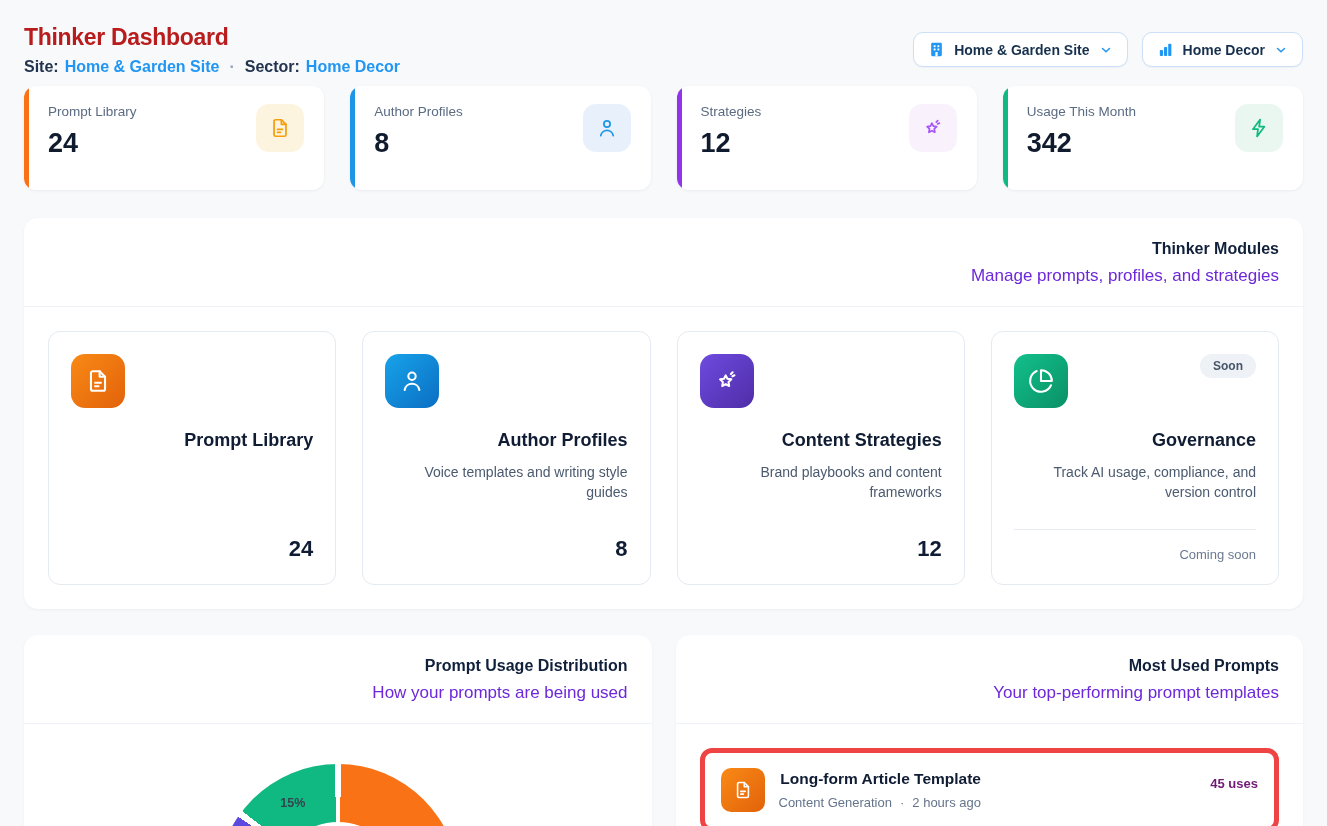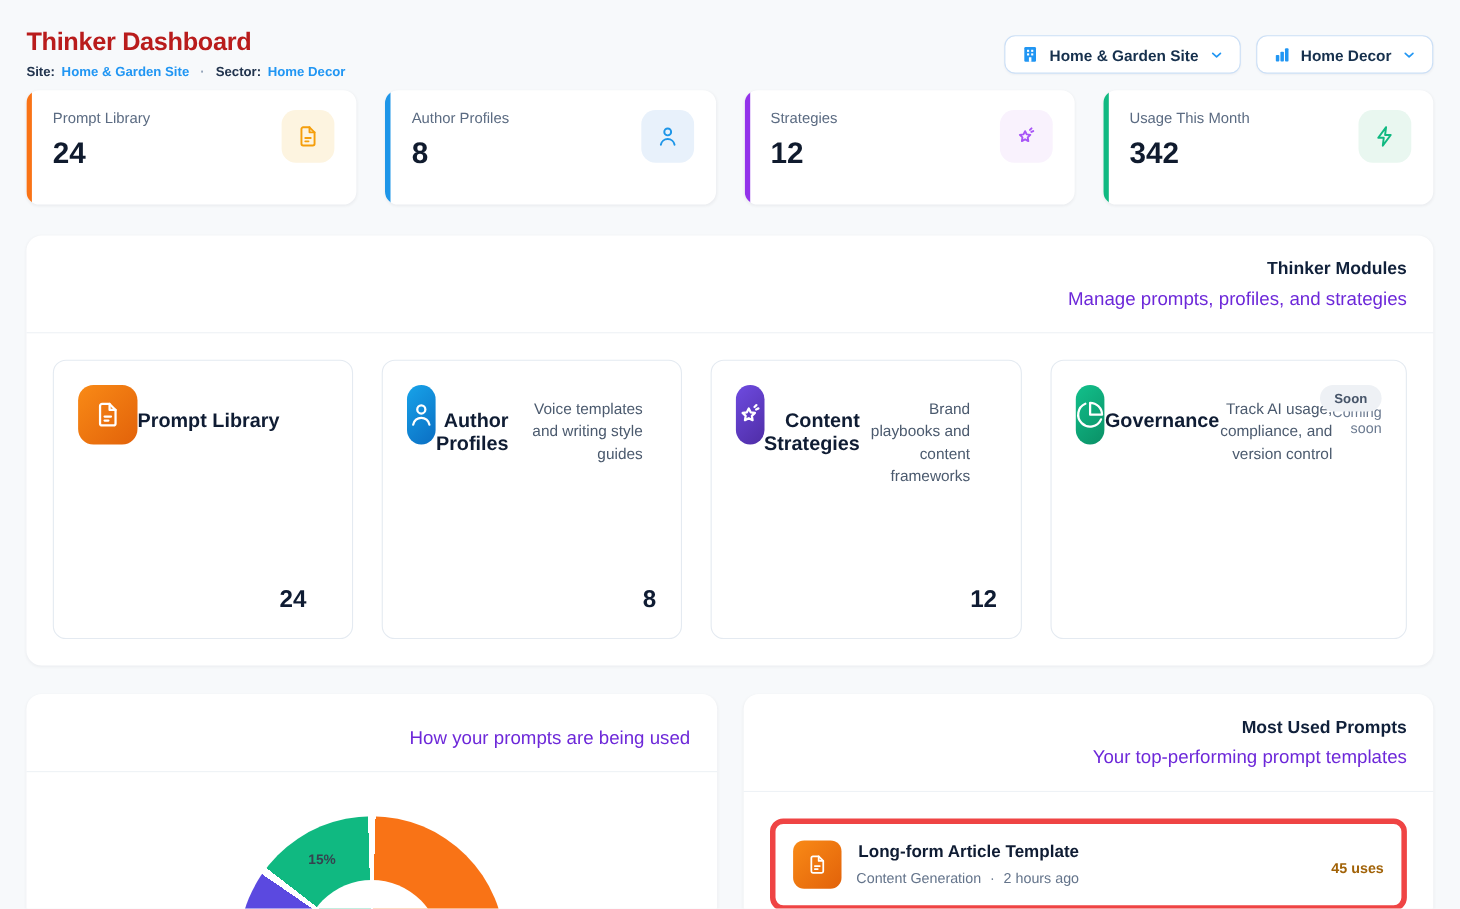--- a/index.html
+++ b/index.html
@@ -6,21 +6,21 @@
   html,body { width:1327px; height:826px; overflow:hidden; }
   body {
     font-family:"Liberation Sans","DejaVu Sans",sans-serif;
     background:#f7f9fb; color:#0f1c33;
   }
   .page { padding:24px; }
 
   
   .topbar { display:flex; justify-content:space-between; align-items:flex-start; }
   h1.title { font-size:23px; font-weight:800; letter-spacing:-0.3px; color:#b91c1c; }
-  .breadcrumb { margin-top:7px; font-size:12px; font-weight:700; color:#22344e; display:flex; gap:6px; align-items:flex-end; }
+  .breadcrumb { margin-top:7px; font-size:16px; font-weight:700; color:#22344e; display:flex; gap:6px; align-items:flex-end; }
   .breadcrumb a { color:#2196f3; text-decoration:none; cursor:pointer; }
   .breadcrumb .dot { color:#93a3b8; font-weight:700; margin:0 4px; }
   .controls { display:flex; gap:14px; margin-top:8px; }
   .dd-btn {
     display:flex; align-items:center; gap:9px;
     background:#fff; border:1px solid #cbdff6; border-radius:10px;
     padding:8px 14px; font-size:14px; font-weight:700; color:#16304d;
     font-family:inherit; cursor:pointer; box-shadow:0 1px 2px rgba(15,23,42,.04);
   }
   .dd-btn .bicon { color:#2196f3; display:flex; }
@@ -42,21 +42,21 @@
   .panel { background:#fff; border-radius:14px; box-shadow:0 1px 3px rgba(15,23,42,.05);text-align:right; }
   .panel-head { padding:22px 24px 20px; }
   .panel-title { font-size:16px; font-weight:800; color:#10203a; }
   .panel-sub { font-size:17px; color:#6d28d9; margin-top:8px; }
   .panel-divider { height:1px; background:#eef2f6; }
 
   .modules-panel { margin-top:28px; }
   .modules-grid { display:grid; grid-template-columns:repeat(4,1fr); gap:26px; padding:24px; }
   .module-card {
     border:1px solid #e4eaf1; border-radius:12px; background:#fff;
-    padding:22px; height:254px; display:flex; flex-direction:row; cursor:pointer;
+    padding:22px; height:254px; display:flex; flex-direction:column; cursor:pointer;
     position:relative;
   }
   .module-icon { width:54px; height:54px; border-radius:14px; color:#fff; display:flex; align-items:center; justify-content:center; }
   .module-title { font-size:18px; font-weight:800; color:#0f1c33; margin-top:22px; }
   .module-desc { font-size:14px; color:#4b5a6e; margin-top:11px; line-height:1.45; }
   .module-count { font-size:22px; font-weight:800; color:#0f1c33; margin-top:auto; }
   .soon-badge {
     position:absolute; top:22px; right:22px; background:#eef1f5; color:#475569;
     font-size:12px; font-weight:700; padding:5px 13px; border-radius:999px;
   }
@@ -76,21 +76,21 @@
   }
 
   .prompt-list { padding:24px; }
   .prompt-item {
     border:5px solid #ef4444; border-radius:12px; background:#fff;
     padding:15px 16px; display:flex; align-items:flex-start; gap:14px; cursor:pointer;
   }
   .prompt-item-icon { width:44px; height:44px; border-radius:10px; color:#fff; display:flex; align-items:center; justify-content:center; flex:none; }
   .prompt-item-title { font-size:15.5px; font-weight:800; color:#0f1c33; margin-top:2px; }
   .prompt-item-meta { font-size:13px; color:#64748b; margin-top:7px; display:flex; gap:8px; align-items:center; }
-  .prompt-item-uses { margin-left:auto; font-size:13px; font-weight:700; color:#a16207; margin-top:18px; }
+  .prompt-item-uses { margin-left:auto; font-size:13px; font-weight:700; color:#701a75; margin-top:8px; }
 
   svg { display:block; }
 </style>
 </head>
 <body>
 
 <div class="page">
 
   <div class="topbar">
     <div>
@@ -260,20 +260,21 @@
         <div class="module-footer-divider"></div>
         <div class="module-footer">Coming soon</div>
       </div>
     </div>
   </div>
 
   <div class="bottom-grid">
 
     <div class="panel bottom-panel">
       <div class="panel-head">
+        <div class="panel-title">Prompt Usage Distribution</div>
         <div class="panel-sub">How your prompts are being used</div>
       </div>
       <div class="panel-divider"></div>
       <div class="donut-wrap">
         <div class="donut" style="background: conic-gradient(rgb(255, 255, 255) 0%, rgb(255, 255, 255) 0.45%, rgb(249, 115, 22) 0.45%, rgb(249, 115, 22) 44.55%, rgb(255, 255, 255) 44.55%, rgb(255, 255, 255) 45%, rgb(255, 255, 255) 45%, rgb(255, 255, 255) 45.45%, rgb(33, 150, 243) 45.45%, rgb(33, 150, 243) 69.55%, rgb(255, 255, 255) 69.55%, rgb(255, 255, 255) 70%, rgb(255, 255, 255) 70%, rgb(255, 255, 255) 70.45%, rgb(91, 73, 224) 70.45%, rgb(91, 73, 224) 84.55%, rgb(255, 255, 255) 84.55%, rgb(255, 255, 255) 85%, rgb(255, 255, 255) 85%, rgb(255, 255, 255) 85.45%, rgb(16, 185, 129) 85.45%, rgb(16, 185, 129) 99.55%, rgb(255, 255, 255) 99.55%, rgb(255, 255, 255) 100%);"></div>
         <div class="donut-hole"></div>
         <div class="donut-label">15%</div>
       </div>
     </div>
 

